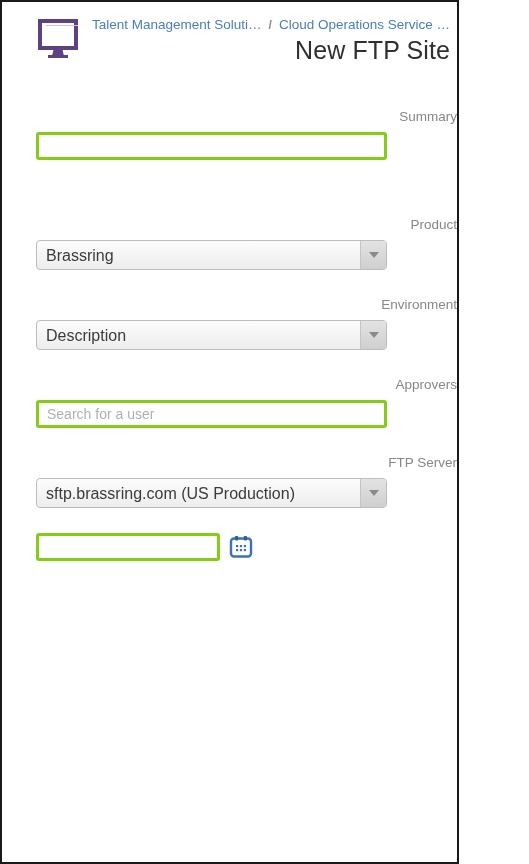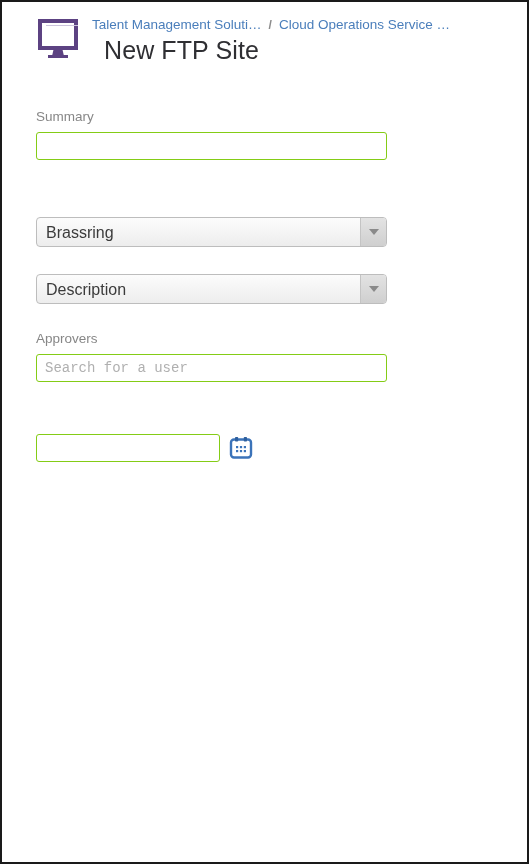--- a/index.html
+++ b/index.html
@@ -8,21 +8,21 @@
     padding: 0;
     background: #ffffff;
   }
   body {
     font-family: "Liberation Sans", sans-serif;
     -webkit-font-smoothing: antialiased;
   }
 
   .page {
     position: relative;
-    width: 529px;
+    width: 459px;
     height: 864px;
     box-sizing: border-box;
     background: #404040;
     border: 2px solid #1a1a1a;
     overflow: hidden;
   }
 
   .page-inner {
     position: absolute;
     left: 0; top: 0; right: 0; bottom: 0;
@@ -101,57 +101,59 @@
     margin: 0 7px;
     font-weight: bold;
     font-size: 12px;
   }
 
   .page-title {
     font-size: 25px;
     line-height: 31px;
     font-weight: normal;
     color: #2f2f33;
-    margin: 1px 0 0 12px;
+    margin: 1px 0 0 3px;
     letter-spacing: 0.1px;
+    text-align: right;
   }
 
   
   .form {
     padding: 0 0 0 34px;
     margin-top: 43px;
   }
 
   .field {
     margin-bottom: 0;
   }
 
   .field-label {
     display: block;
     font-size: 13.5px;
     line-height: 16px;
     color: #878787;
     margin: 0 0 7px 0;
+    text-align: right;
   }
   .field-label .optional {
     font-style: italic;
     color: #878787;
   }
 
   .text-input {
     display: block;
     box-sizing: border-box;
     width: 351px;
     height: 28px;
     padding: 4px 8px;
-    font-family: Liberation Mono, monospace;
+    font-family: Liberation Sans, sans-serif;
     font-size: 14px;
     color: #3b3b3b;
     background: #ffffff;
-    border: 1px solid #84cc16;
+    border: 3px solid #84cc16;
     border-radius: 3px;
     outline: none;
   }
   .text-input::placeholder {
     color: #b0b0b0;
   }
   .text-input.narrow {
     width: 184px;
   }
 
@@ -270,48 +272,59 @@
         <label class="field-label">Summary</label>
         <input class="text-input" type="text" value="" placeholder="" style="">
       </div>
 
       <div class="gap-a"></div>
 
 
       <div class="gap-b"></div>
 
       <div class="field">
+        <label class="field-label">Product</label>
         <div class="select-wrap">
           <span class="select-value">Brassring</span>
           <span class="select-arrow-btn">
             <span class="tri"></span>
           </span>
         </div>
       </div>
 
       <div class="gap-c"></div>
 
       <div class="field">
+        <label class="field-label">Environment</label>
         <div class="select-wrap">
           <span class="select-value">Description</span>
           <span class="select-arrow-btn">
             <span class="tri"></span>
           </span>
         </div>
       </div>
 
       <div class="gap-d"></div>
 
       <div class="field">
         <label class="field-label">Approvers</label>
         <input class="text-input" type="text" value="" placeholder="Search for a user" style="">
       </div>
 
       <div class="gap-e"></div>
 
+      <div class="field">
+        <label class="field-label">FTP Server</label>
+        <div class="select-wrap">
+          <span class="select-value">sftp.brassring.com (US Production)</span>
+          <span class="select-arrow-btn">
+            <span class="tri"></span>
+          </span>
+        </div>
+      </div>
 
       <div class="gap-f"></div>
 
       <div class="field">
         <div class="date-row">
           <input class="text-input narrow" type="text" value="" placeholder="" style="">
           <button class="cal-btn">
             <svg width="26" height="26" viewBox="0 0 26 26">
               <rect x="3" y="4.5" width="20" height="18" rx="3" ry="3" fill="#ffffff" stroke="#3b73b9" stroke-width="2.4"></rect>
               <rect x="7" y="2" width="3.2" height="4.5" rx="0.8" fill="#2d5f9e"></rect>

